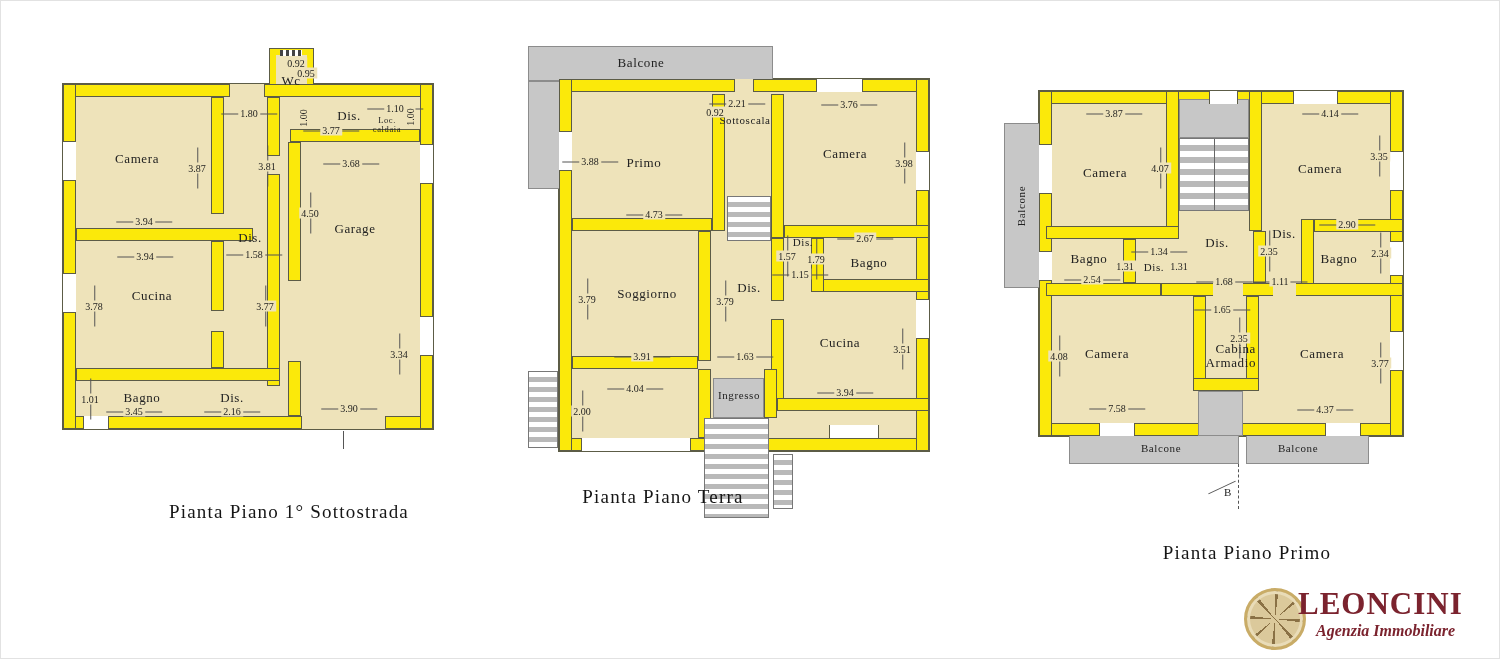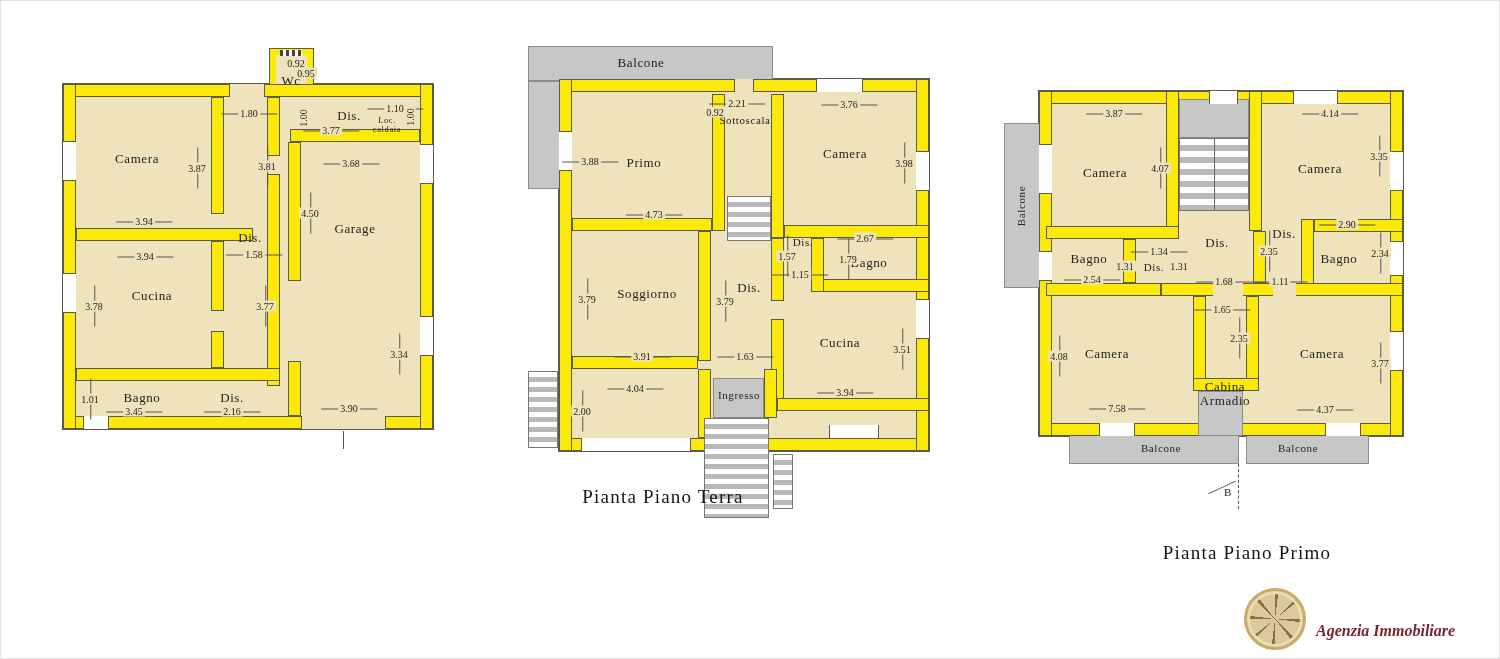--- a/index.html
+++ b/index.html
@@ -17,21 +17,21 @@
   .winv{position:absolute;width:13px;background:#fff;border-top:1px solid var(--line);border-bottom:1px solid var(--line);box-sizing:border-box;z-index:3;}
   .winh{position:absolute;height:13px;background:#fff;border-left:1px solid var(--line);border-right:1px solid var(--line);box-sizing:border-box;z-index:3;}
   .door{position:absolute;background:var(--floor);border-left:1px solid var(--line);border-right:1px solid var(--line);box-sizing:border-box;z-index:3;}
   .gray{position:absolute;background:var(--gray);border:1px solid var(--grayline);box-sizing:border-box;z-index:1;}
   .stairs{position:absolute;background:repeating-linear-gradient(180deg,#fff 0 5px,#b9b9b9 5px 10px);border:1px solid #777;box-sizing:border-box;z-index:2;}
   .steps2{position:absolute;background:repeating-linear-gradient(180deg,#fff 0 6px,#b9b9b9 6px 12px);border:1px solid #777;box-sizing:border-box;z-index:2;}
   .steps2::after{content:'';position:absolute;left:50%;top:0;bottom:0;width:1px;background:#666;}
   .room{position:absolute;font-size:13px;line-height:1.05;color:#222;letter-spacing:.6px;white-space:nowrap;
         transform:translate(-50%,-50%);z-index:5;}
   .room.small{font-size:11px;}
-  .room.wrap{white-space:normal;width:62px;text-align:center;margin-top:38px;}
+  .room.wrap{white-space:normal;width:62px;text-align:right;}
   .room.tiny{font-size:8.5px;white-space:normal;width:42px;text-align:center;line-height:1.1;}
   .room.rot{transform:translate(-50%,-50%) rotate(-90deg);}
   .dim{position:absolute;font-size:10px;color:#1d1d1d;transform:translate(-50%,-50%);white-space:nowrap;z-index:5;}
   .dim>span{background:var(--floor);padding:0 2px;}
   .dim.h::before{content:'';position:absolute;left:-17px;right:-17px;top:50%;height:1px;background:#555;z-index:-1;}
   .dim.v::before{content:'';position:absolute;top:-15px;bottom:-15px;left:50%;width:1px;background:#555;z-index:-1;}
   .dim.rot{transform:translate(-50%,-50%) rotate(-90deg);}
   .title{position:absolute;font-size:19px;color:#151515;letter-spacing:1.2px;transform:translate(-50%,-50%);white-space:nowrap;z-index:6;}
   .tick{position:absolute;background:#555;z-index:4;}
   .dash{position:absolute;border-left:1px dashed #555;z-index:4;}
@@ -158,21 +158,21 @@
     <span class="room small" style="left:180px;top:317px;z-index:6">Ingresso</span>
 
     <span class="dim h" style="left:178px;top:24px"><span>2.21</span></span>
     <span class="dim" style="left:156px;top:33px"><span>0.92</span></span>
     <span class="dim h" style="left:290px;top:25px"><span>3.76</span></span>
     <span class="dim h" style="left:31px;top:82px"><span>3.88</span></span>
     <span class="dim v" style="left:345px;top:84px"><span>3.98</span></span>
     <span class="dim h" style="left:95px;top:135px"><span>4.73</span></span>
     <span class="dim h" style="left:306px;top:159px"><span>2.67</span></span>
     <span class="dim v" style="left:228px;top:177px"><span>1.57</span></span>
-    <span class="dim v" style="left:289px;top:180px"><span>1.79</span></span>
+    <span class="dim v" style="left:257px;top:180px"><span>1.79</span></span>
     <span class="dim h" style="left:241px;top:195px"><span>1.15</span></span>
     <span class="dim v" style="left:28px;top:220px"><span>3.79</span></span>
     <span class="dim v" style="left:166px;top:222px"><span>3.79</span></span>
     <span class="dim h" style="left:83px;top:277px"><span>3.91</span></span>
     <span class="dim h" style="left:186px;top:277px"><span>1.63</span></span>
     <span class="dim v" style="left:343px;top:270px"><span>3.51</span></span>
     <span class="dim h" style="left:76px;top:309px"><span>4.04</span></span>
     <span class="dim v" style="left:23px;top:332px"><span>2.00</span></span>
     <span class="dim h" style="left:286px;top:313px"><span>3.94</span></span>
   </div>
@@ -248,21 +248,23 @@
     <span class="dim h" style="left:185px;top:190px;z-index:6"><span>1.68</span></span>
     <span class="dim h" style="left:241px;top:190px;z-index:6"><span>1.11</span></span>
     <span class="dim h" style="left:183px;top:218px"><span>1.65</span></span>
     <span class="dim v" style="left:200px;top:247px"><span>2.35</span></span>
     <span class="dim v" style="left:20px;top:265px"><span>4.08</span></span>
     <span class="dim v" style="left:341px;top:272px"><span>3.77</span></span>
     <span class="dim h" style="left:78px;top:317px"><span>7.58</span></span>
     <span class="dim h" style="left:286px;top:318px"><span>4.37</span></span>
   </div>
 
+  <div class="title" style="left:288px;top:511px">Pianta Piano 1° Sottostrada</div>
   <div class="title" style="left:662px;top:496px">Pianta Piano Terra</div>
   <div class="title" style="left:1246px;top:552px">Pianta Piano Primo</div>
 
   <div id="logo">
     <div class="medal"></div>
+    <div class="name">LEONCINI</div>
     <div class="tagline">Agenzia Immobiliare</div>
   </div>
 
 </div>
 
 </body></html>

